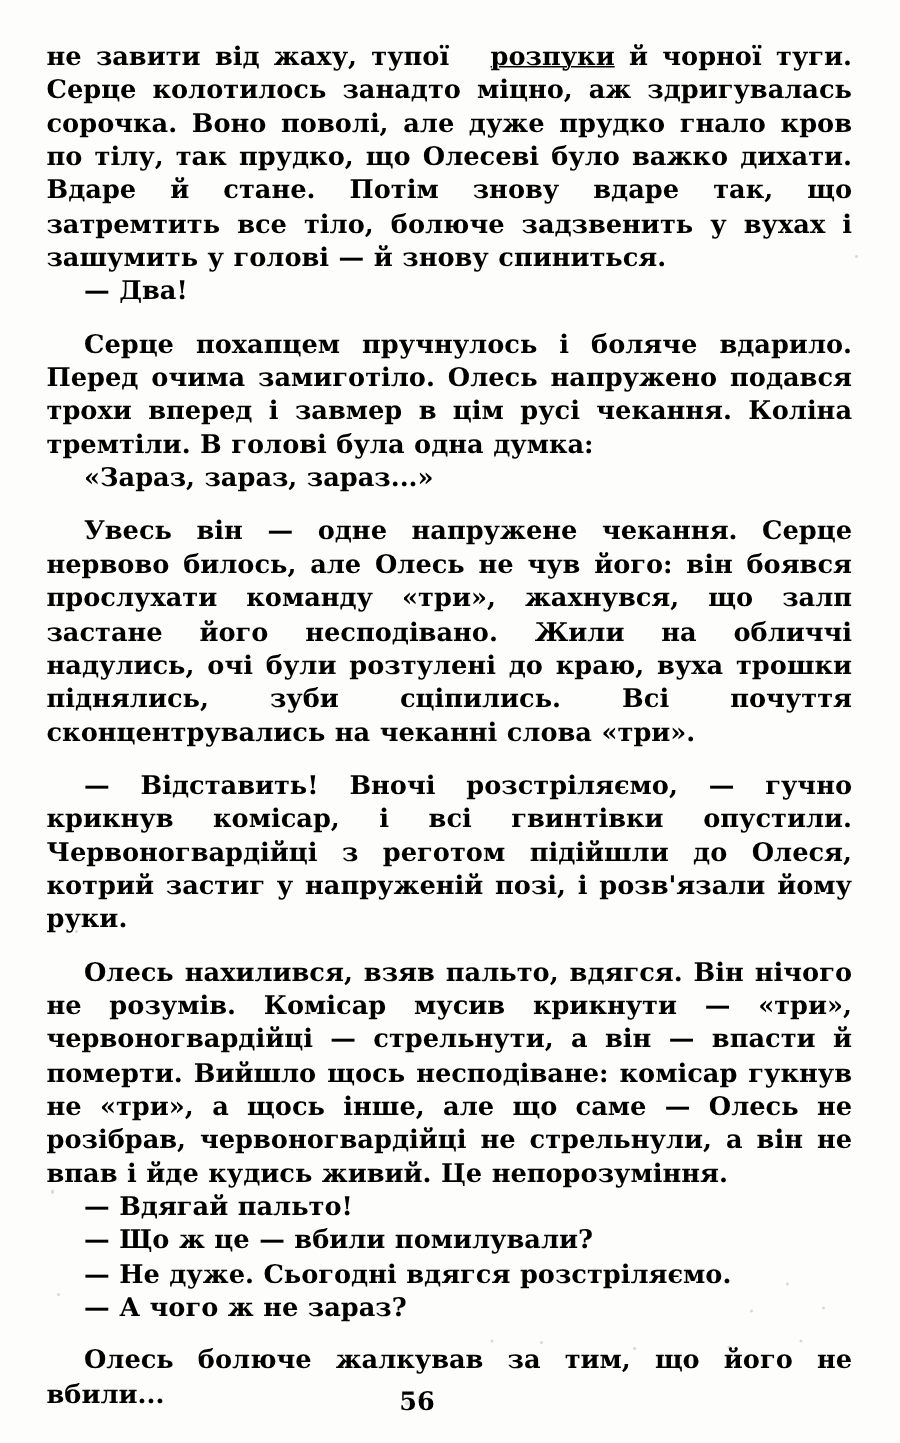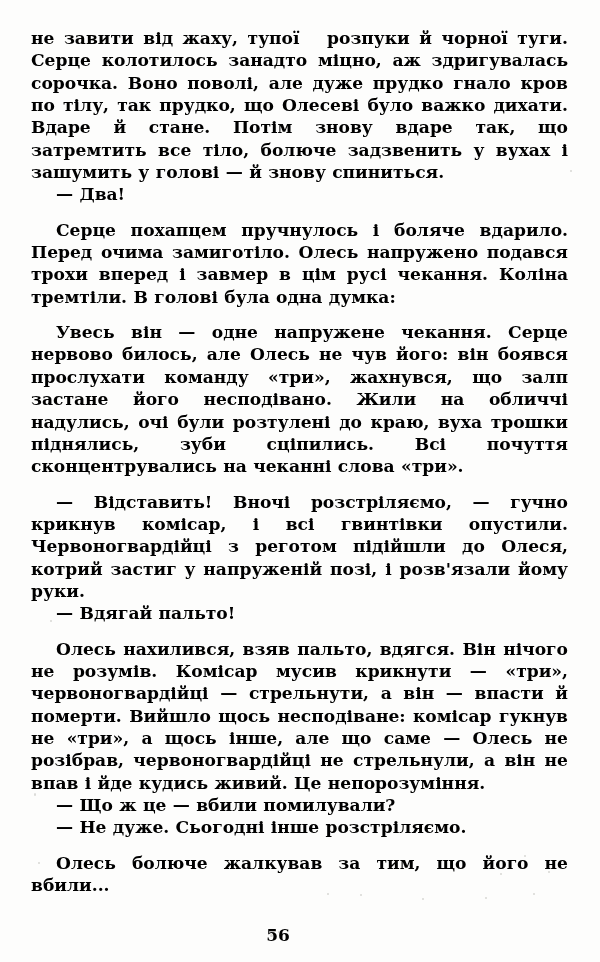--- a/index.html
+++ b/index.html
@@ -55,20 +55,21 @@
     text-indent: 0;
   }
 
   
   p.para.dash {
     text-align: right;
     text-indent: 25px;
   }
 
   .u {
+    text-decoration: underline;
     text-decoration-thickness: 1px;
     text-underline-offset: 1px;
     margin-left: 18px;
   }
 
   .source {
     position: absolute;
     left: 31px;
     top: 889px;
     font-family: "DejaVu Serif", "Liberation Serif", serif;
@@ -104,33 +105,35 @@
 <div class="page">
 
   <div class="textblock">
 
     <p class="para noindent"><span>не завити від жаху, тупої </span><span class="u">розпуки</span><span> й чорної туги. Серце колотилось занадто міцно, аж здригувалась сорочка. Воно поволі, але дуже прудко гнало кров по тілу, так прудко, що Олесеві було важко дихати. Вдаре й стане. Потім знову вдаре так, що затремтить все тіло, болюче задзвенить у вухах і зашумить у голові — й знову спиниться.</span></p>
 
     <p class="para dash">— Два!</p>
 
     <p class="para indent">Серце похапцем пручнулось і боляче вдарило. Перед очима замиготіло. Олесь напружено подався трохи вперед і завмер в цім русі чекання. Коліна тремтіли. В голові була одна думка:</p>
 
+    <p class="para dash">«Зараз, зараз, зараз...»</p>
 
     <p class="para indent">Увесь він — одне напружене чекання. Серце нервово билось, але Олесь не чув його: він боявся прослухати команду «три», жахнувся, що залп застане його несподівано. Жили на обличчі надулись, очі були розтулені до краю, вуха трошки піднялись, зуби сціпились. Всі почуття сконцентрувались на чеканні слова «три».</p>
 
     <p class="para indent">— Відставить! Вночі розстріляємо, — гучно крикнув комісар, і всі гвинтівки опустили. Червоногвардійці з реготом підійшли до Олеся, котрий застиг у напруженій позі, і розв'язали йому руки.</p>
 
+    <p class="para indent">Олесь нахилився, взяв пальто, вдягся. Він нічого не розумів. Комісар мусив крикнути — «три», червоногвардійці — стрельнути, а він — впасти й померти. Вийшло щось несподіване: комісар гукнув не «три», а щось інше, але що саме — Олесь не розібрав, червоногвардійці не стрельнули, а він не впав і йде кудись живий. Це непорозуміння.</p>
+
     <p class="para dash">— Вдягай пальто!</p>
-
-    <p class="para indent">Олесь нахилився, взяв пальто, вдягся. Він нічого не розумів. Комісар мусив крикнути — «три», червоногвардійці — стрельнути, а він — впасти й померти. Вийшло щось несподіване: комісар гукнув не «три», а щось інше, але що саме — Олесь не розібрав, червоногвардійці не стрельнули, а він не впав і йде кудись живий. Це непорозуміння.</p>
 
     <p class="para dash">— Що ж це — вбили помилували?</p>
 
-    <p class="para dash">— Не дуже. Сьогодні інше розстріляємо.</p>
+    <p class="para dash">— Не дуже. Сьогодні вдягся розстріляємо.</p>
 
+    <p class="para dash">— А чого ж не зараз?</p>
 
 
 
     <p class="para indent">Олесь болюче жалкував за тим, що його не вбили...</p>
 
   </div>
 
 
   <div class="folio">56</div>
 

